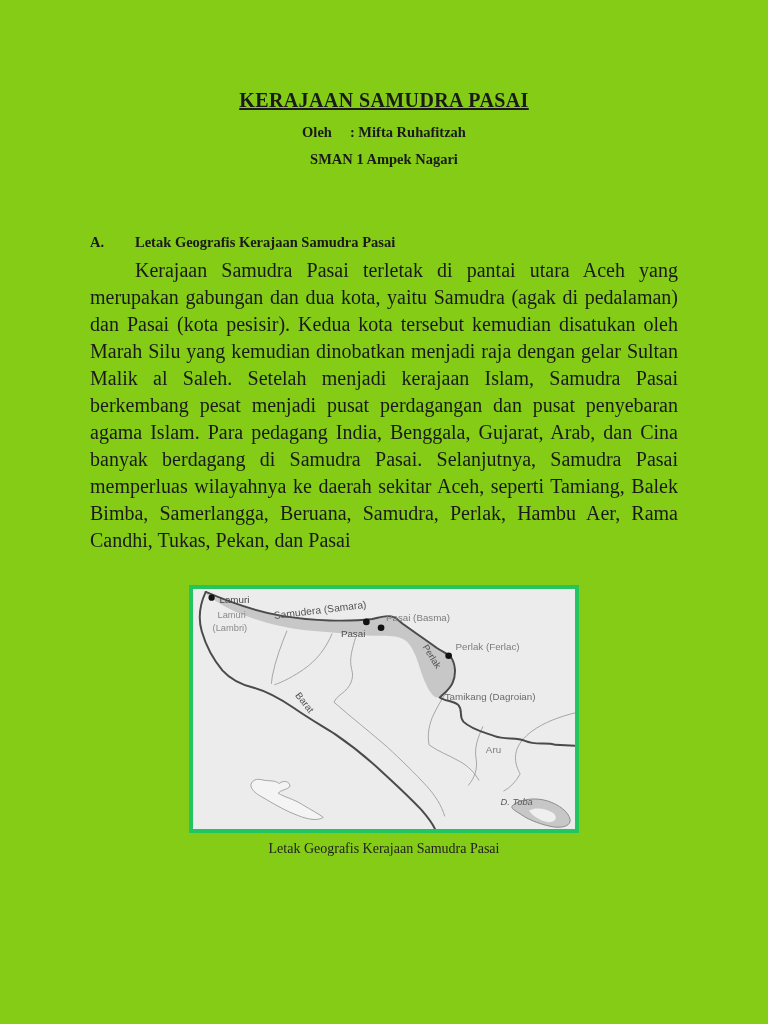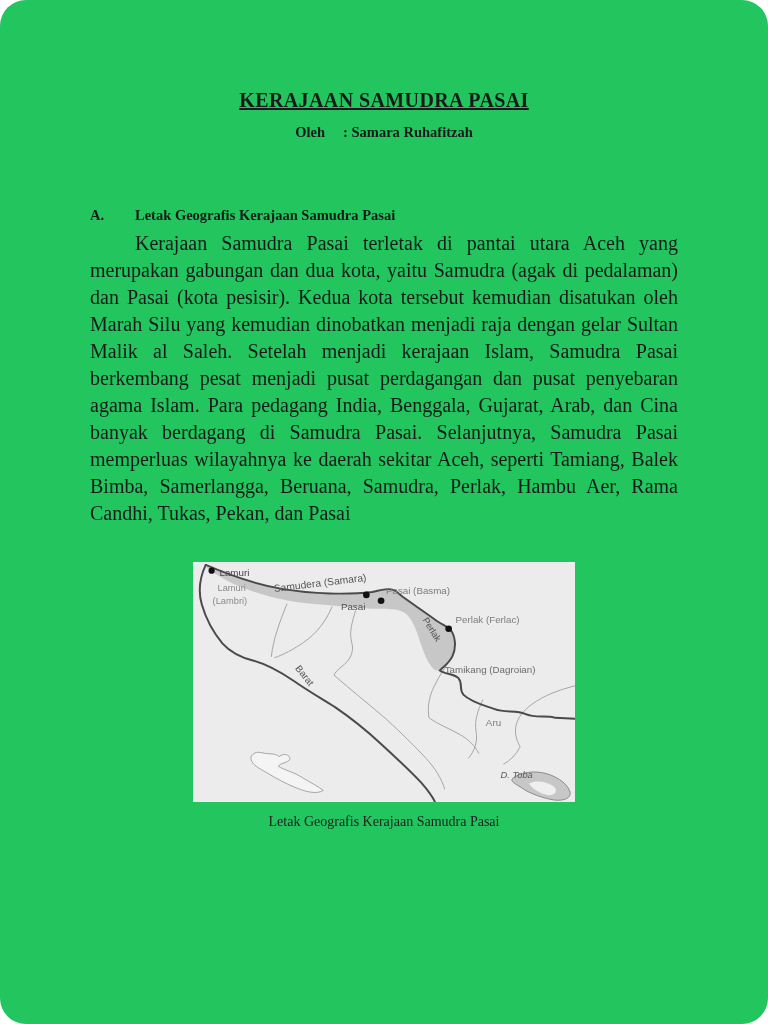--- a/index.html
+++ b/index.html
@@ -1,18 +1,18 @@
 <!DOCTYPE html>
 <html><head>
 <meta charset="utf-8">
 <style>
   html,body { margin:0; padding:0; background:#ffffff; }
   .page {
-    position:relative; width:768px; height:1024px; background:#22c55e;
-    font-family:"Liberation Serif", serif; color:#1a1a1a; overflow:hidden;border-radius:26px;
+    position:relative; width:768px; height:1024px; background:#84cc16;
+    font-family:"Liberation Serif", serif; color:#1a1a1a; overflow:hidden;
   }
   .doc-title {
     margin:0; padding-top:88px; text-align:center;
     font-size:20px; font-weight:bold; letter-spacing:0.4px;
     text-decoration:underline; line-height:24px;
   }
   .center-line {
     text-align:center; font-weight:bold; font-size:14.5px; line-height:27px;
   }
   .byline-row { margin-top:7px; }
@@ -34,22 +34,23 @@
   .map-label { font-family:"Liberation Sans", sans-serif; }
 </style>
 </head>
 <body>
 
 <div class="page">
 
   <h1 class="doc-title">KERAJAAN SAMUDRA PASAI</h1>
 
   <div class="center-line byline-row">
-    <span class="byline-label">Oleh</span><span>: Samara Ruhafitzah</span>
+    <span class="byline-label">Oleh</span><span>: Mifta Ruhafitzah</span>
   </div>
+  <div class="center-line">SMAN 1 Ampek Nagari</div>
 
   <div class="section">
     <div class="section-heading">
       <span class="sec-num">A.</span>
       <span>Letak Geografis Kerajaan Samudra Pasai</span>
     </div>
     <p class="body-text">Kerajaan Samudra Pasai terletak di pantai utara Aceh yang merupakan gabungan dan dua kota, yaitu Samudra (agak di pedalaman) dan Pasai (kota pesisir). Kedua kota tersebut kemudian disatukan oleh Marah Silu yang kemudian dinobatkan menjadi raja dengan gelar Sultan Malik al Saleh. Setelah menjadi kerajaan Islam, Samudra Pasai berkembang pesat menjadi pusat perdagangan dan pusat penyebaran agama Islam. Para pedagang India, Benggala, Gujarat, Arab, dan Cina banyak berdagang di Samudra Pasai. Selanjutnya, Samudra Pasai memperluas wilayahnya ke daerah sekitar Aceh, seperti Tamiang, Balek Bimba, Samerlangga, Beruana, Samudra, Perlak, Hambu Aer, Rama Candhi, Tukas, Pekan, dan Pasai</p>
   </div>
 
   <div class="figure-block">

